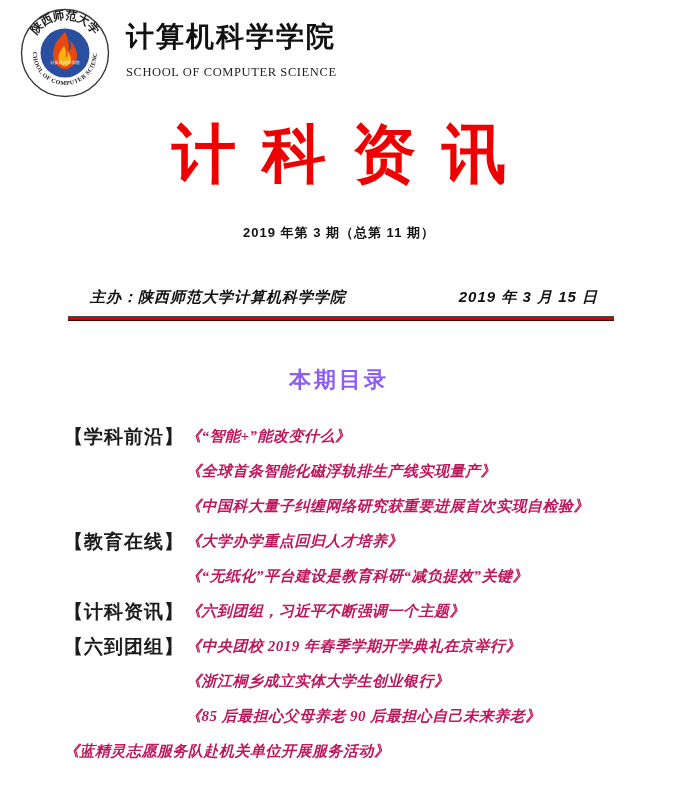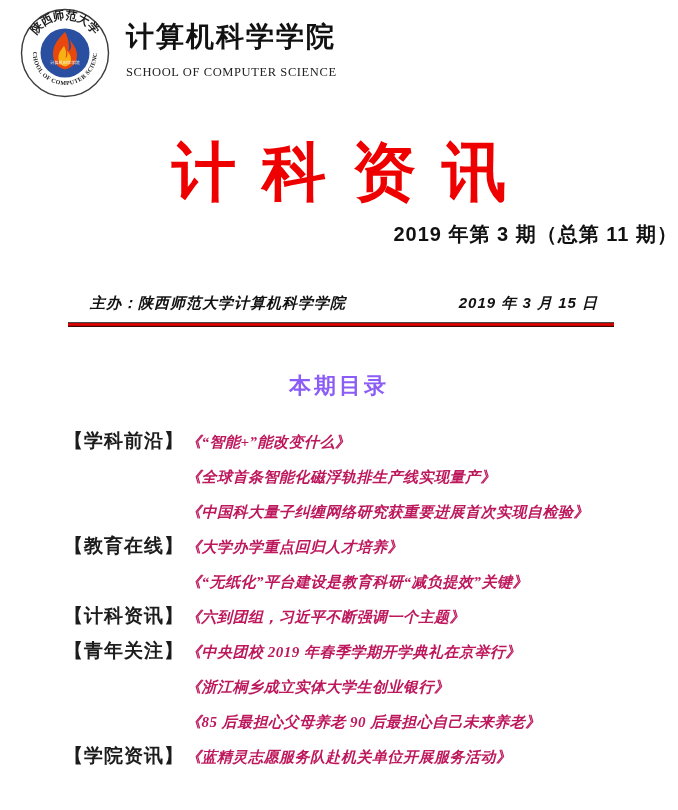--- a/index.html
+++ b/index.html
@@ -34,33 +34,33 @@
   .college-name-en {
     margin-top: 9px;
     font-size: 12.5px;
     letter-spacing: 0.6px;
     color: #222;
     font-family: "Liberation Serif", serif;
   }
 
   
   .mast-title {
-    margin-top: 30px;
+    margin-top: 12px;
     text-align: center;
     font-size: 64px;
     line-height: 86px;
     font-weight: 700;
     letter-spacing: 26px;
     padding-left: 26px; 
     font-family: "Liberation Serif", "DejaVu Serif", serif;
   }
   .issue-line {
-    margin-top: 5px;
-    text-align: right;
-    font-size: 20px;
+    margin-top: 26px;
+    text-align: center;
+    font-size: 13px;
     font-weight: 700;
     letter-spacing: 1px;
     color: #111;
   }
 
   
   .pub-row {
     display: flex;
     justify-content: space-between;
     align-items: baseline;
@@ -103,21 +103,21 @@
     padding-left: 64px;
   }
   .toc-label {
     width: 122px;
     flex: 0 0 auto;
     font-size: 19px;
     font-weight: 600;
     line-height: 35px;
     letter-spacing: 1px;
     color: #1c1c1c;
-    font-family: Liberation Mono, monospace;
+    font-family: Liberation Sans, sans-serif;
     white-space: nowrap;
   }
   .toc-items { flex: 1; }
   .toc-item {
     font-size: 15px;
     font-weight: 600;
     font-style: italic;
     line-height: 35px;
     letter-spacing: 0.5px;
     color: #be185d;
@@ -185,29 +185,28 @@
     </div>
 
     <div class="toc-section">
       <div class="toc-label">【计科资讯】</div>
       <div class="toc-items">
         <div class="toc-item">《六到团组，习近平不断强调一个主题》</div>
       </div>
     </div>
 
     <div class="toc-section">
-      <div class="toc-label">【青年关注】</div>
+      <div class="toc-label">【六到团组】</div>
       <div class="toc-items">
         <div class="toc-item">《中央团校 2019 年春季学期开学典礼在京举行》</div>
         <div class="toc-item">《浙江桐乡成立实体大学生创业银行》</div>
         <div class="toc-item">《85 后最担心父母养老 90 后最担心自己未来养老》</div>
       </div>
     </div>
 
     <div class="toc-section">
-      <div class="toc-label">【学院资讯】</div>
       <div class="toc-items">
         <div class="toc-item">《蓝精灵志愿服务队赴机关单位开展服务活动》</div>
       </div>
     </div>
 
   </div>
 </div>
 
 </body></html>

